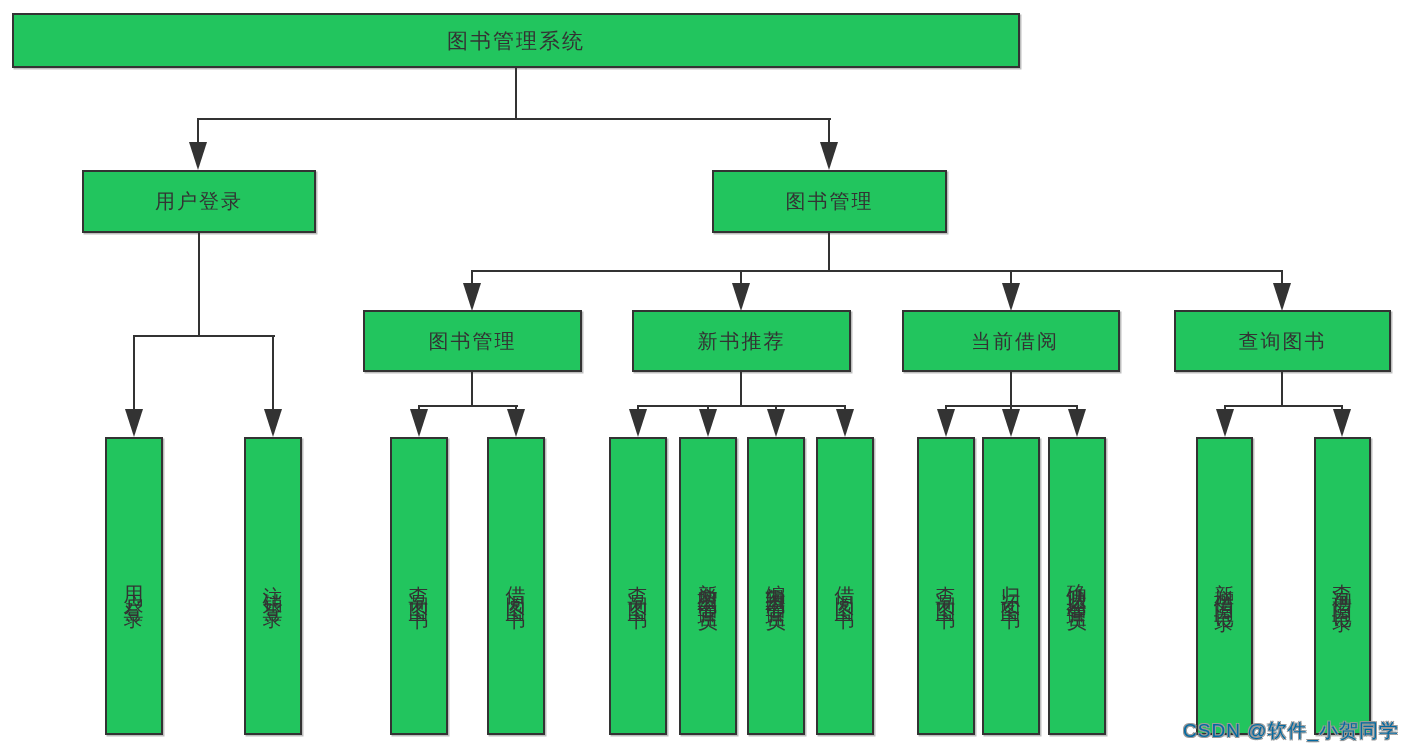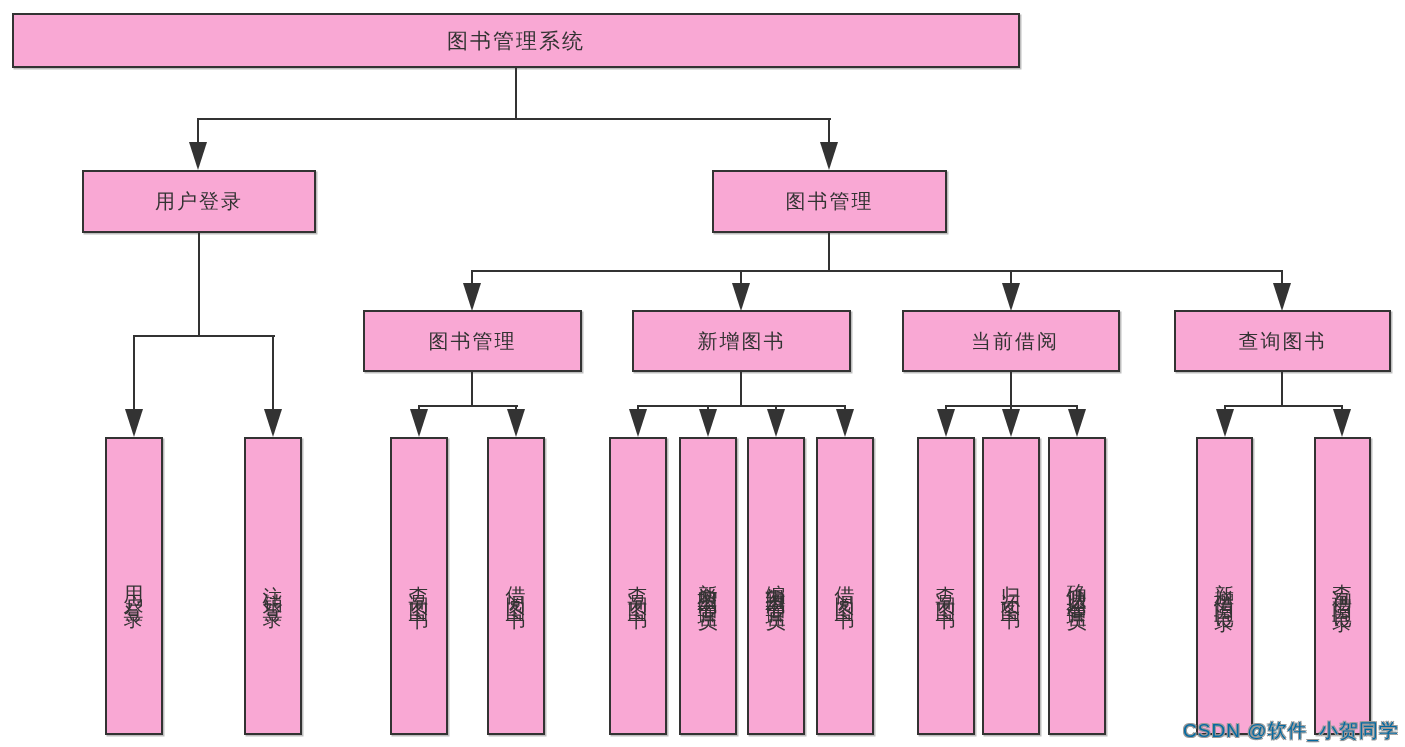--- a/index.html
+++ b/index.html
@@ -1,21 +1,21 @@
 <!DOCTYPE html>
 <html><head>
 <meta charset="utf-8">
 <style>
   html,body{margin:0;padding:0;background:#fff;}
   #canvas{
     position:relative;width:1405px;height:747px;background:#ffffff;overflow:hidden;
     font-family:"Liberation Sans","DejaVu Sans",sans-serif;color:#333;
   }
   .box{
-    position:absolute;box-sizing:border-box;border:2px solid #333;background:#f9a8d4;
+    position:absolute;box-sizing:border-box;border:2px solid #333;background:#22c55e;
     display:flex;align-items:center;justify-content:center;
     font-size:20px;color:#333;letter-spacing:2px;
     box-shadow:1.5px 1.5px 0 rgba(110,110,110,.45);
   }
   .hbox{white-space:nowrap;}
   .vbox{
     writing-mode:vertical-rl;text-orientation:mixed;
     letter-spacing:8px;line-height:1;padding:8px 0;
   }
   .vline,.hline{position:absolute;background:#333;}
@@ -70,21 +70,21 @@
   <div class="arrow" style="left:732px;top:283px;"></div>
   <div class="vline" style="left:1010px;top:270px;height:15px;"></div>
   <div class="arrow" style="left:1002px;top:283px;"></div>
   <div class="vline" style="left:1281px;top:270px;height:15px;"></div>
   <div class="arrow" style="left:1273px;top:283px;"></div>
 
   <div class="box hbox" style="left:363px;top:310px;width:219px;height:62px;">
     <span>图书管理</span>
   </div>
   <div class="box hbox" style="left:632px;top:310px;width:219px;height:62px;">
-    <span>新增图书</span>
+    <span>新书推荐</span>
   </div>
   <div class="box hbox" style="left:902px;top:310px;width:218px;height:62px;padding-left:8px;">
     <span>当前借阅</span>
   </div>
   <div class="box hbox" style="left:1174px;top:310px;width:217px;height:62px;">
     <span>查询图书</span>
   </div>
 
   <div class="vline" style="left:471px;top:372px;height:35px;"></div>
   <div class="hline" style="left:418px;top:405px;width:100px;"></div>

